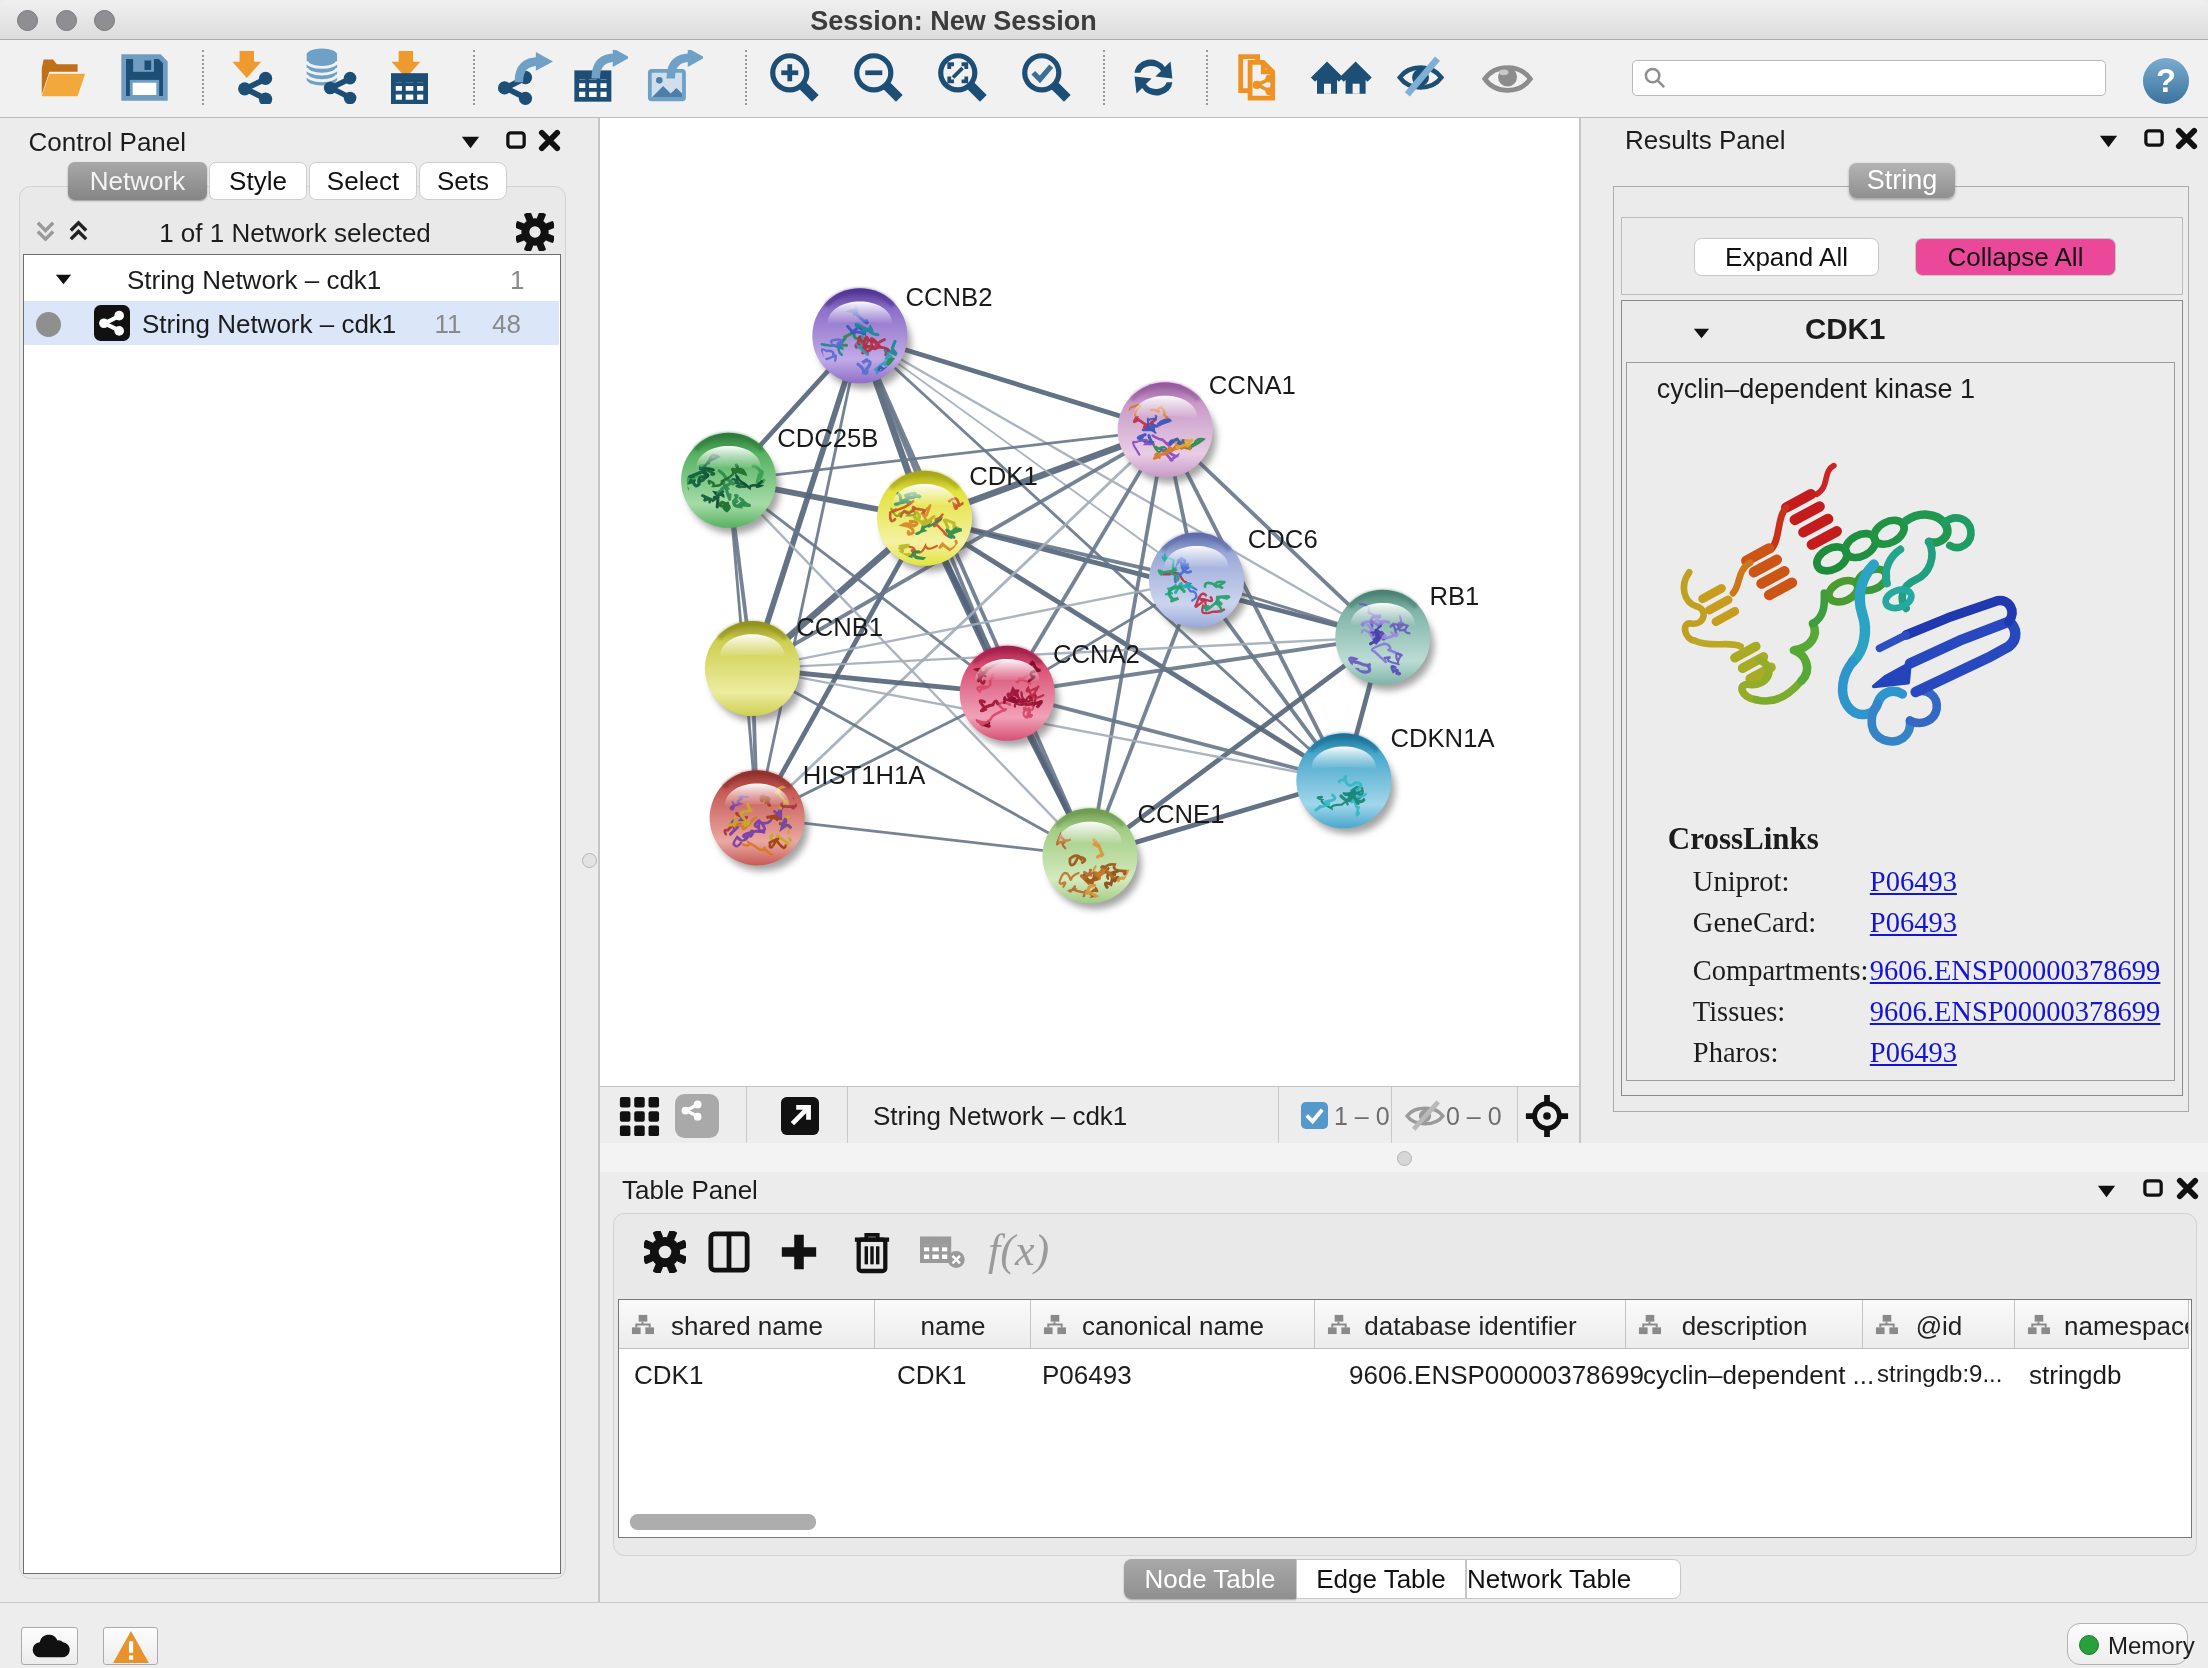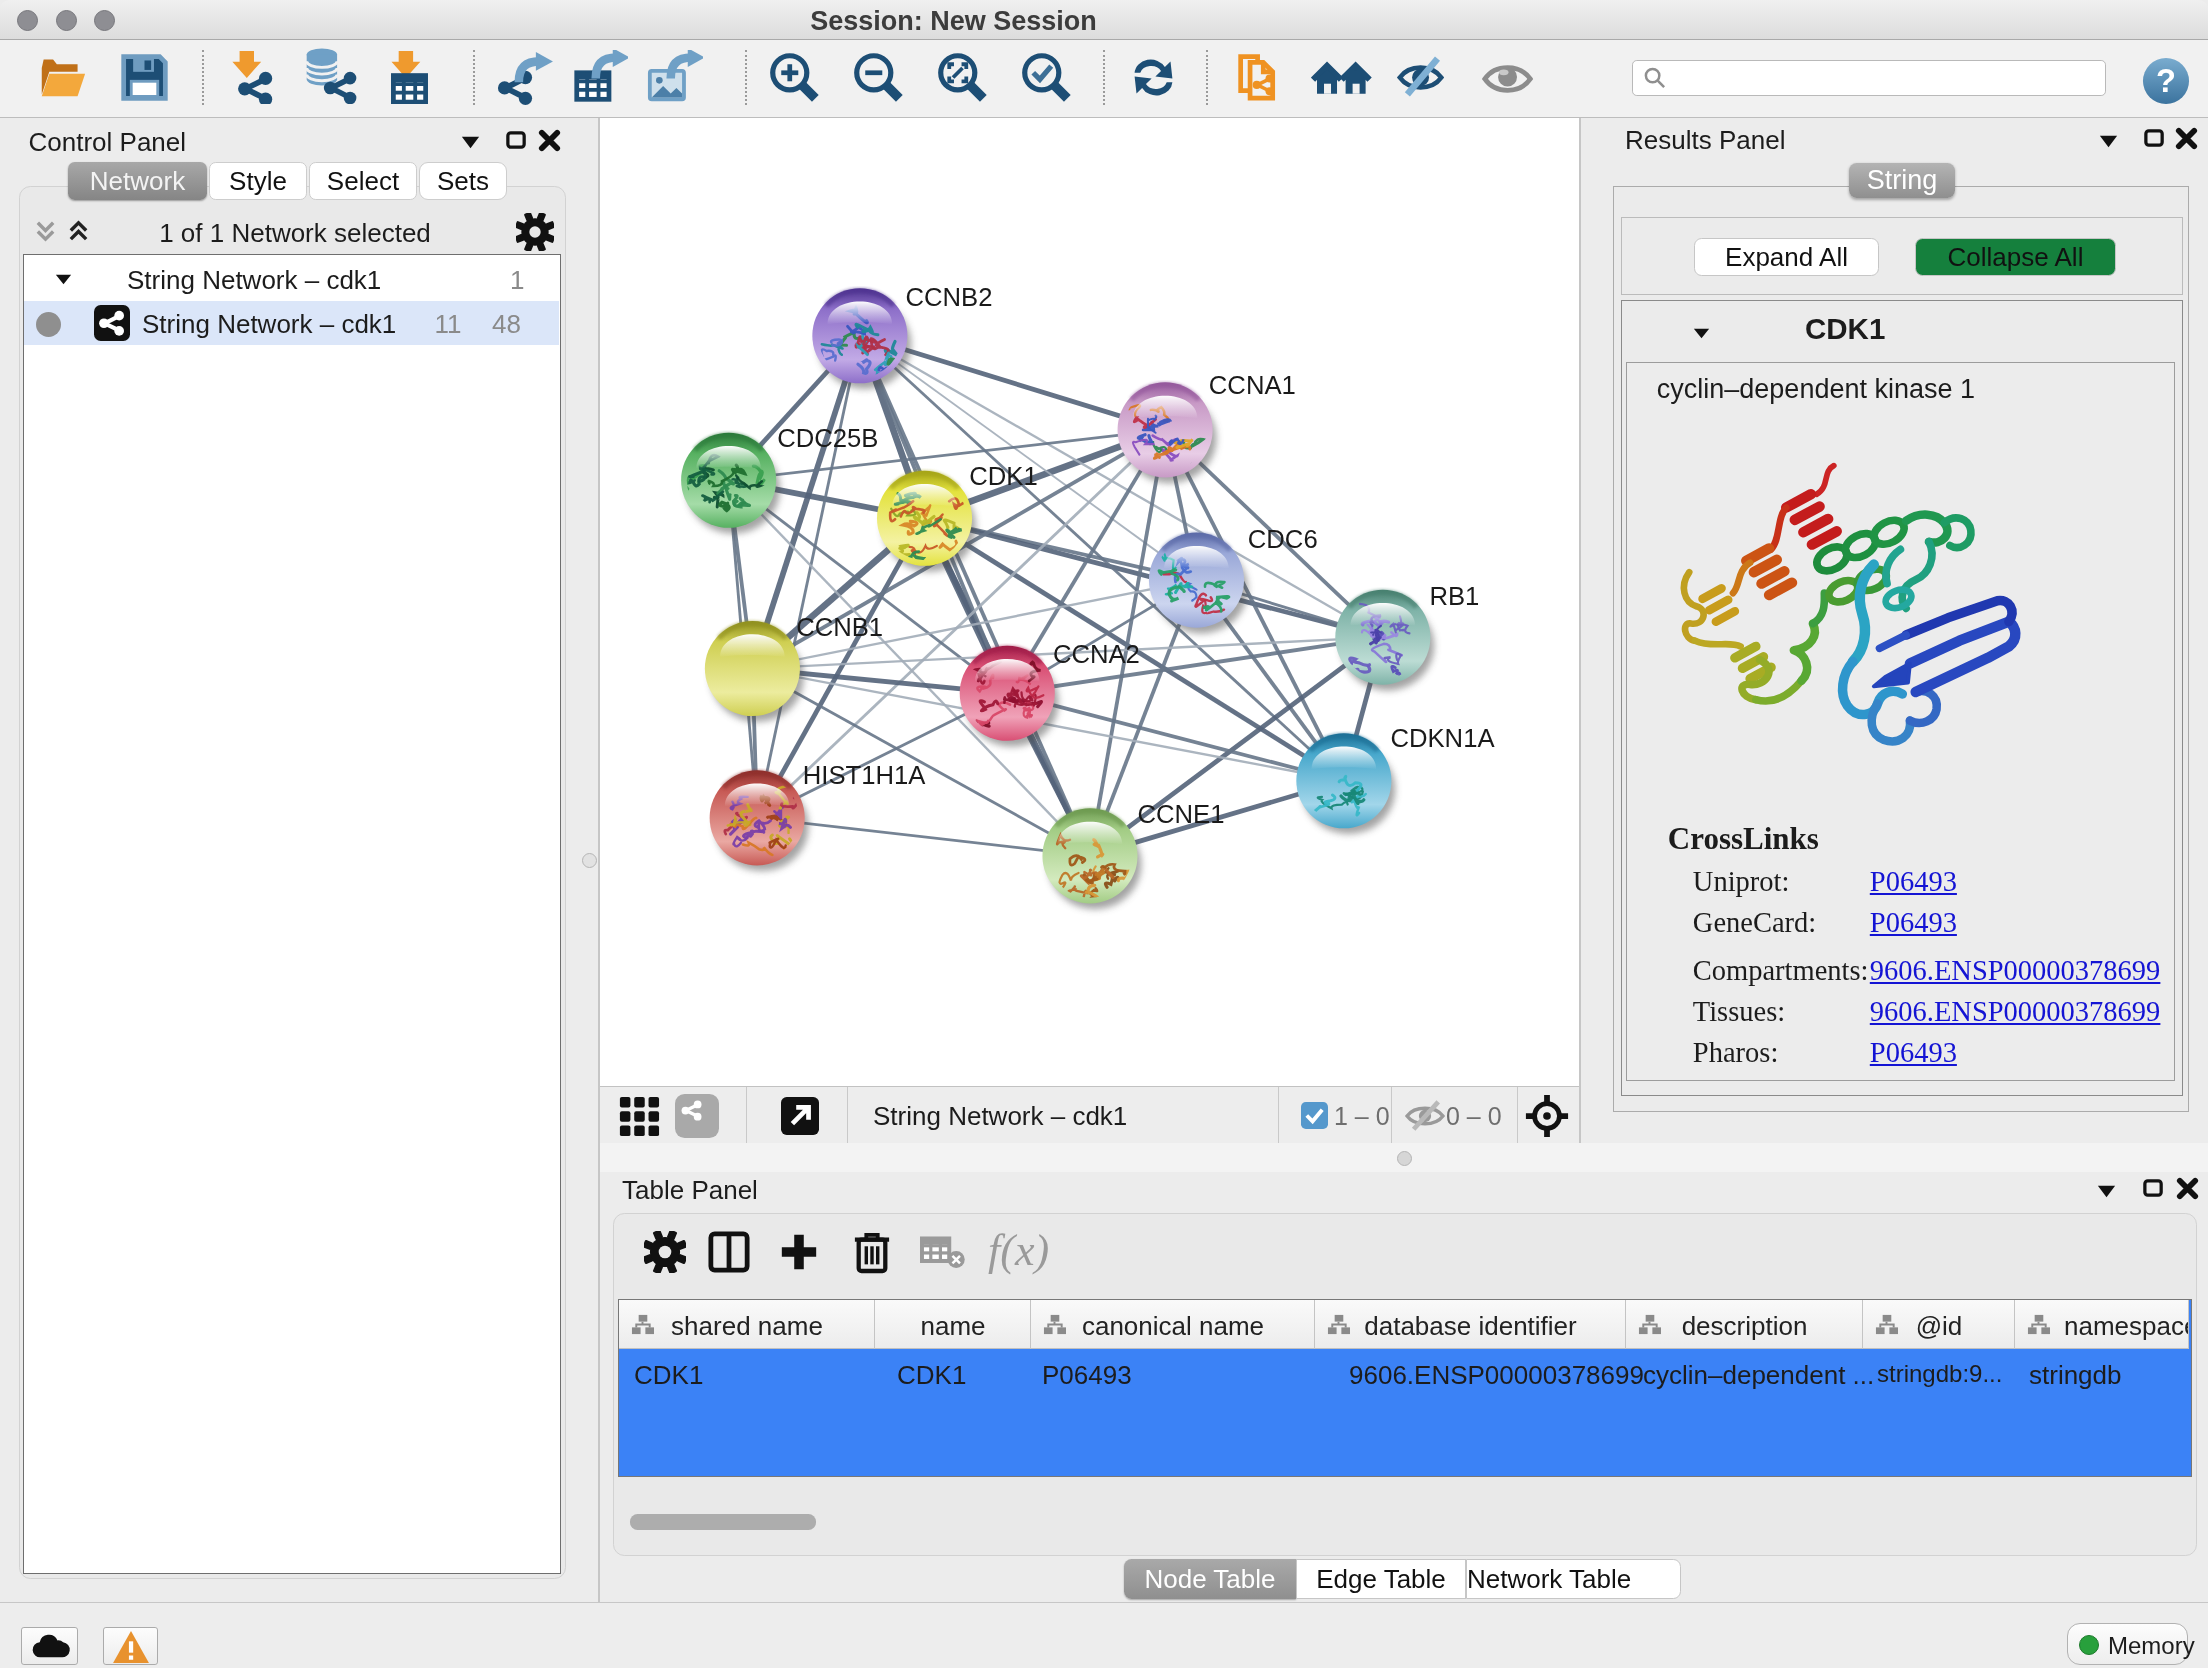--- a/index.html
+++ b/index.html
@@ -769,21 +769,21 @@
 <div class="abs" style="left:562px;top:8.6px;width:23px;height:23px"><svg width="23" height="23" viewBox="0 0 24 24" style="">
         <rect x="3" y="4" width="17" height="15" rx="3" fill="none" stroke="#111" stroke-width="3.4"></rect>
       </svg></div>
 <div class="abs" style="left:593px;top:7.6px;width:25px;height:25px"><svg width="25" height="25" viewBox="0 0 26 26" style="">
         <path d="M5 5 L21 21 M21 5 L5 21" stroke="#111" stroke-width="6" stroke-linecap="round"></path>
       </svg></div>
     <div class="abs" style="left:32px;top:68px;width:576px;height:926px;border:1.9px solid #ababab;background:#ebebeb"></div>
     <div class="abs" style="left:268px;top:45px;width:106px;height:35px;background:linear-gradient(#b4b4b4,#8f8f8f);border-radius:7.6px;color:#fff;font-size:27px;text-align:center;line-height:35px;box-shadow:0 1.9px 2.9px rgba(0,0,0,0.3);z-index:3">String</div>
     <div class="abs" style="left:40px;top:99px;width:562px;height:78px;border:1px solid #bbb">
 <div class="abs" style="left:72px;top:20px;width:185px;height:38px;background:#fff;border:1px solid #c6c6c6;border-radius:7.6px;font-size:26px;text-align:center;line-height:36px;color:#111">Expand All</div>
-<div class="abs" style="left:293px;top:20px;width:201px;height:38px;background:#15803d;border:1px solid #c6c6c6;border-radius:7.6px;font-size:26px;text-align:center;line-height:36px;color:#111">Collapse All</div>
+<div class="abs" style="left:293px;top:20px;width:201px;height:38px;background:#ec4899;border:1px solid #c6c6c6;border-radius:7.6px;font-size:26px;text-align:center;line-height:36px;color:#111">Collapse All</div>
 </div>
     <div class="abs" style="left:40px;top:182px;width:562px;height:796px;border:1.9px solid #8a8a8a">
 <div class="abs" style="left:69px;top:21px;width:21px;height:21px"><svg width="21" height="21" viewBox="0 0 22 22" style="">
           <path d="M3 7 L19 7 L11.0 17 Z" fill="#111"></path>
         </svg></div>
 <div class="txt" style="left:183px;top:11.4px;font-size:29.5px;font-weight:bold">CDK1</div>
 <div class="abs" style="left:3.8px;top:61px;width:549px;height:719px;border:1px solid #9c9c9c;background:#ececec">
 <div class="txt" style="left:30px;top:11.4px;font-size:27px">cyclin–dependent kinase 1</div>
 <div class="abs" style="left:47px;top:95px;width:352px;height:295px"><svg width="352" height="295" viewBox="0 0 370 310" style="">
 <g fill="none" stroke-linecap="round" stroke-linejoin="round">
@@ -879,21 +879,21 @@
 <line x1="2" y1="11" x2="36" y2="11" stroke-width="4"></line>
           <line x1="2" y1="20" x2="36" y2="20" stroke-width="4"></line>
 <line x1="13" y1="2" x2="13" y2="30" stroke-width="4"></line>
           <line x1="25" y1="2" x2="25" y2="30" stroke-width="4"></line>
 <rect x="2" y="2" width="34" height="7" fill="#9a9a9a" stroke="none"></rect>
         </g>
         <circle cx="38" cy="26" r="9" fill="#9a9a9a"></circle>
         <path d="M34 22 L42 30 M42 22 L34 30" stroke="#fff" stroke-width="2.6"></path>
       </svg></div>
 <div class="txt" style="left:388px;top:53px;font-family:'Liberation Serif',serif;font-size:44px;font-style:italic;color:#9a9a9a">f(x)</div>
-    <div class="abs" style="left:18px;top:127px;width:1574px;height:178px;background:#3b82f6;border:1.9px solid #777">
+    <div class="abs" style="left:18px;top:127px;width:1574px;height:239px;background:#ffffff;border:1.9px solid #777">
 <div class="abs" style="left:0;top:0;width:1570px;height:49px;background:linear-gradient(#fafafa,#ececec);border-bottom:1.9px solid #c0c0c0">
         <div class="abs" style="left:0px;top:0;width:256px;height:49px;border-right:1px solid #c4c4c4;overflow:hidden">
           <div class="abs" style="left:11.4px;top:13.3px;width:25px;height:23px"><svg width="25" height="23" viewBox="0 0 26 24" style="">
               <g fill="#8a8a8a">
                 <rect x="9" y="2" width="9" height="7"></rect>
                 <rect x="2" y="15" width="9" height="7"></rect>
                 <rect x="16" y="15" width="9" height="7"></rect>
                 <path d="M13 9 L13 12 M6.5 15 L6.5 12 L20.5 12 L20.5 15" stroke="#8a8a8a" stroke-width="2" fill="none"></path>
               </g>
             </svg></div>

